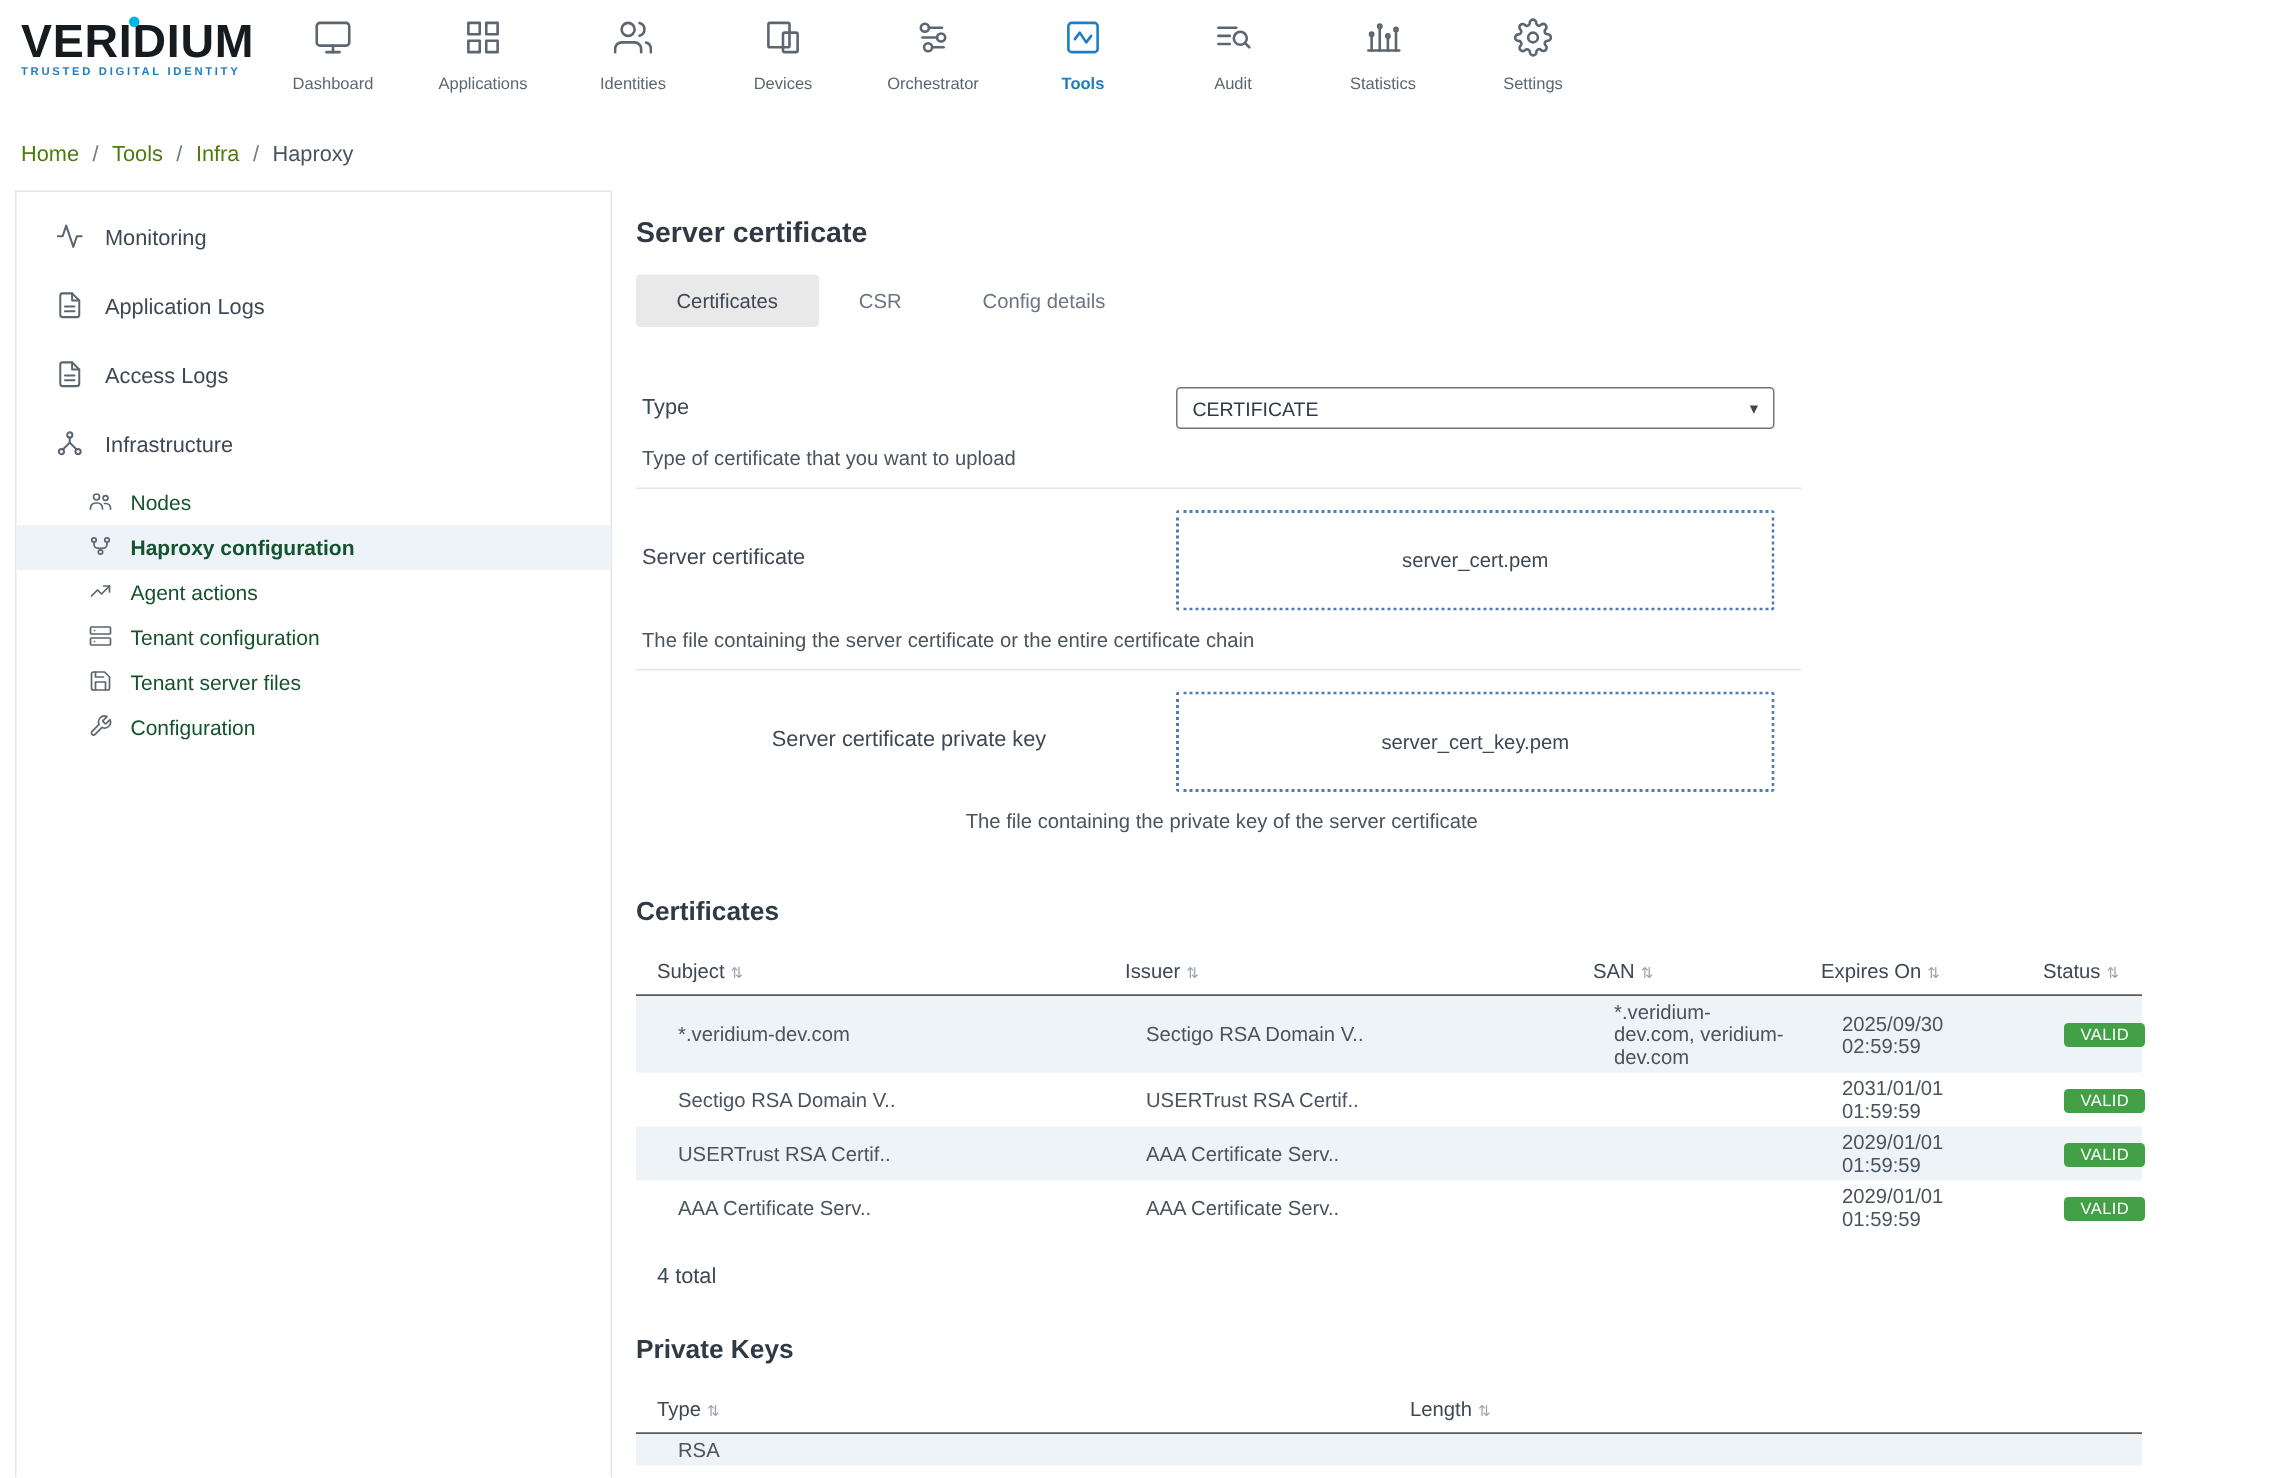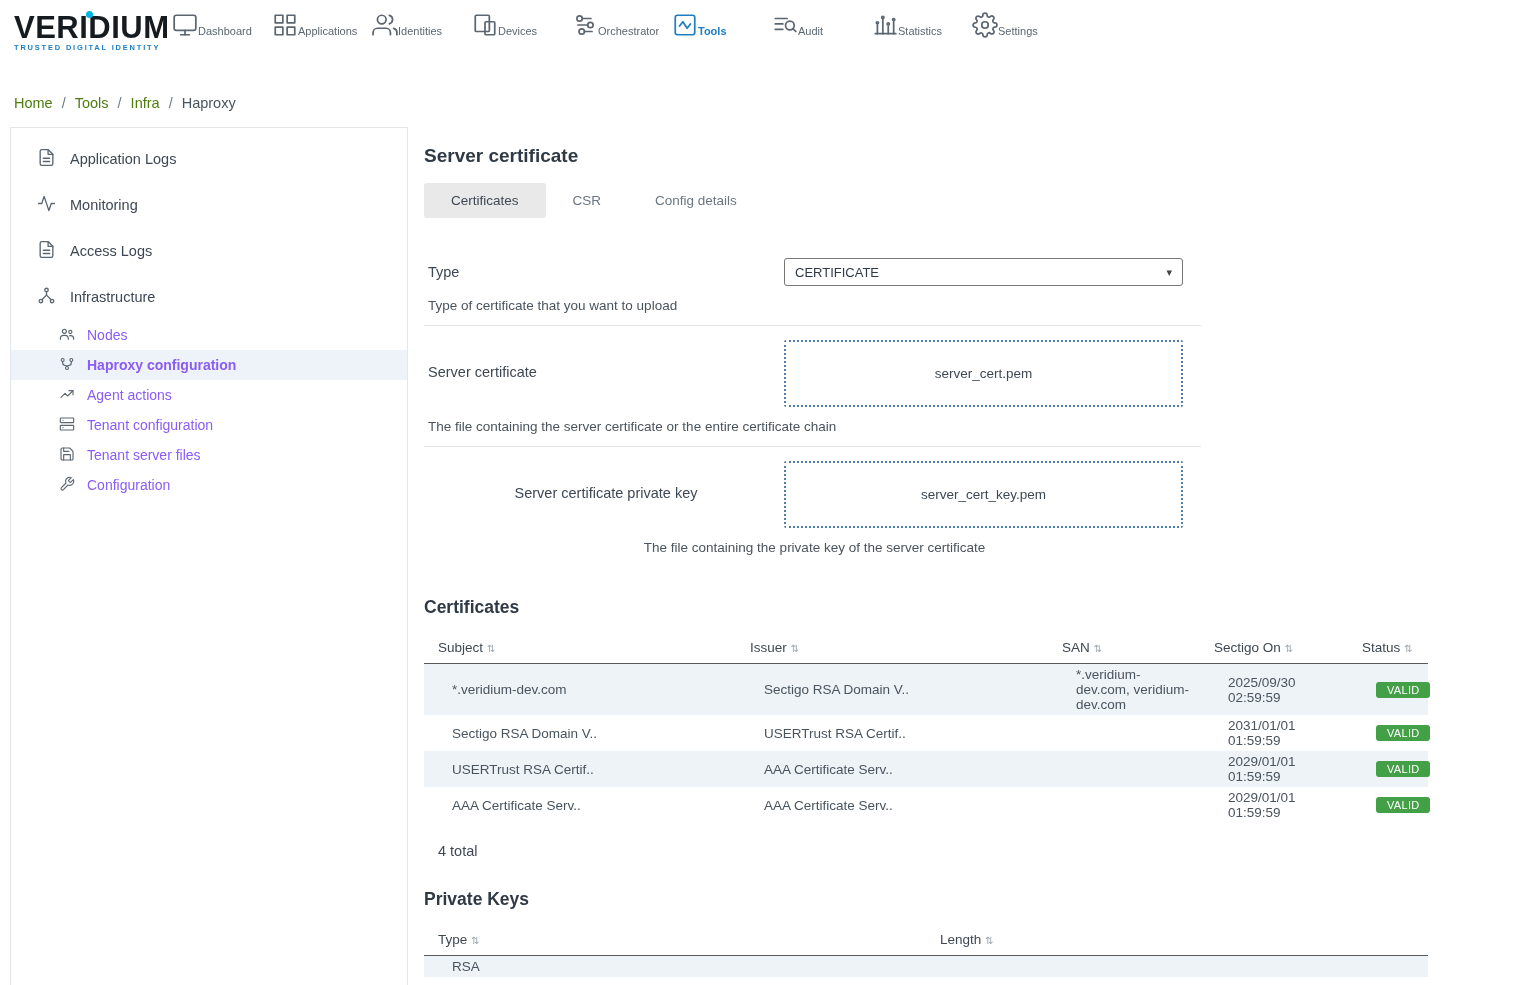--- a/index.html
+++ b/index.html
@@ -5,38 +5,38 @@
   * { margin:0; padding:0; box-sizing:border-box; }
   html,body { width:1516px; height:985px; background:#ffffff; font-family:"Liberation Sans","DejaVu Sans",sans-serif; color:#3e4854; overflow:hidden; }
 
   
   .topbar { display:flex; align-items:flex-start; height:78px; padding-top:8px; background:#fff; }
   .logo { position:relative; width:172px; padding:6px 0 0 14px; cursor:pointer; }
   .logo-text { font-size:31px; font-weight:700; letter-spacing:0.5px; color:#161b20; line-height:28px; }
   .logo-dot { position:absolute; left:86px; top:3px; width:7px; height:7px; border-radius:50%; background:#00b5e2; }
   .logo-tag { font-size:7.5px; letter-spacing:1.8px; color:#1f7ec2; font-weight:700; margin-top:1px; }
   .nav { display:flex; }
-  .nav-item { width:100px; display:flex; flex-direction:row; align-items:center; padding-top:4px; cursor:pointer; color:#5b6670; }
+  .nav-item { width:100px; display:flex; flex-direction:column; align-items:center; padding-top:4px; cursor:pointer; color:#5b6670; }
   .nav-item svg { width:26px; height:26px; stroke:#5b6670; fill:none; stroke-width:1.6; stroke-linecap:round; stroke-linejoin:round; }
   .nav-label { font-size:11px; margin-top:7px; color:#5b6670; }
   .nav-item.active svg { stroke:#1f7ec2; }
   .nav-item.active .nav-label { color:#1f7ec2; font-weight:700; }
 
   
   .breadcrumb { height:49px; display:flex; align-items:center; padding-left:14px; font-size:14.5px; }
   .breadcrumb a { color:#4d7c0f; text-decoration:none; cursor:pointer;text-align:right; }
   .breadcrumb .sep { color:#6e7a86; margin:0 9px; }
   .breadcrumb .current { color:#4a545e; }
 
   
   .content { display:flex; height:858px; }
   .sidebar { width:398px; margin-left:10px; border:1px solid #e3e7ea; border-bottom:none; background:#fff; padding-top:8px; flex-shrink:0; }
   .side-item { height:46px; display:flex; align-items:center; padding-left:26px; font-size:14.5px; color:#3e4854; cursor:pointer; }
   .side-item svg { width:19px; height:19px; stroke:#5b6670; fill:none; stroke-width:1.7; stroke-linecap:round; stroke-linejoin:round; margin-right:14px; flex-shrink:0; }
-  .side-sub { height:30px; display:flex; align-items:center; padding-left:48px; font-size:14px; color:#8b5cf6; cursor:pointer; }
+  .side-sub { height:30px; display:flex; align-items:center; padding-left:48px; font-size:14px; color:#14532d; cursor:pointer; }
   .side-sub svg { width:16px; height:16px; stroke:#5b6670; fill:none; stroke-width:1.7; stroke-linecap:round; stroke-linejoin:round; margin-right:12px; flex-shrink:0; }
   .side-sub.active { background:#edf3f8; font-weight:700; }
 
   .main { flex:1; padding:18px 20px 0 16px; }
   .page-title { font-size:19px; font-weight:700; color:#2f3a45; }
 
   
   .tabs { display:flex; margin-top:16px; }
   .tab { padding:10px 27px; font-size:13.5px; color:#6b7682; cursor:pointer; border-radius:3px; }
   .tab.active { background:#e9e9e9; color:#3e4854; }
@@ -167,32 +167,32 @@
   <a>Infra</a>
   <span class="sep">/</span>
   <span class="current">Haproxy</span>
 </div>
 
 <div class="content">
 
   <aside class="sidebar">
     <div class="side-item">
       <span><svg viewBox="0 0 24 24">
+            <polyline points="22 12 18 12 15 21 9 3 6 12 2 12"></polyline>
+          </svg></span>
+      <span>Monitoring</span>
+    </div>
+    <div class="side-item">
+      <span><svg viewBox="0 0 24 24">
             <path d="M14 2H6a2 2 0 0 0-2 2v16a2 2 0 0 0 2 2h12a2 2 0 0 0 2-2V8z"></path>
             <polyline points="14 2 14 8 20 8"></polyline>
             <line x1="16" y1="13" x2="8" y2="13"></line>
             <line x1="16" y1="17" x2="8" y2="17"></line>
           </svg></span>
       <span>Application Logs</span>
-    </div>
-    <div class="side-item">
-      <span><svg viewBox="0 0 24 24">
-            <polyline points="22 12 18 12 15 21 9 3 6 12 2 12"></polyline>
-          </svg></span>
-      <span>Monitoring</span>
     </div>
     <div class="side-item">
       <span><svg viewBox="0 0 24 24">
             <path d="M14 2H6a2 2 0 0 0-2 2v16a2 2 0 0 0 2 2h12a2 2 0 0 0 2-2V8z"></path>
             <polyline points="14 2 14 8 20 8"></polyline>
             <line x1="16" y1="13" x2="8" y2="13"></line>
             <line x1="16" y1="17" x2="8" y2="17"></line>
           </svg></span>
       <span>Access Logs</span>
     </div>
@@ -312,21 +312,21 @@
             <col style="width:312px">
             <col style="width:152px">
             <col style="width:148px">
             <col style="width:80px">
           </colgroup>
         <thead>
           <tr>
             <th><span>Subject</span><span class="sort">⇅</span></th>
             <th><span>Issuer</span><span class="sort">⇅</span></th>
             <th><span>SAN</span><span class="sort">⇅</span></th>
-            <th><span>Sectigo On</span><span class="sort">⇅</span></th>
+            <th><span>Expires On</span><span class="sort">⇅</span></th>
             <th><span>Status</span><span class="sort">⇅</span></th>
           </tr>
         </thead>
         <tbody>
           <tr class="alt">
             <td>*.veridium-dev.com</td>
             <td>Sectigo RSA Domain V..</td>
             <td>*.veridium-dev.com, veridium-dev.com</td>
             <td>2025/09/30 02:59:59</td>
             <td><span class="badge">VALID</span></td>

